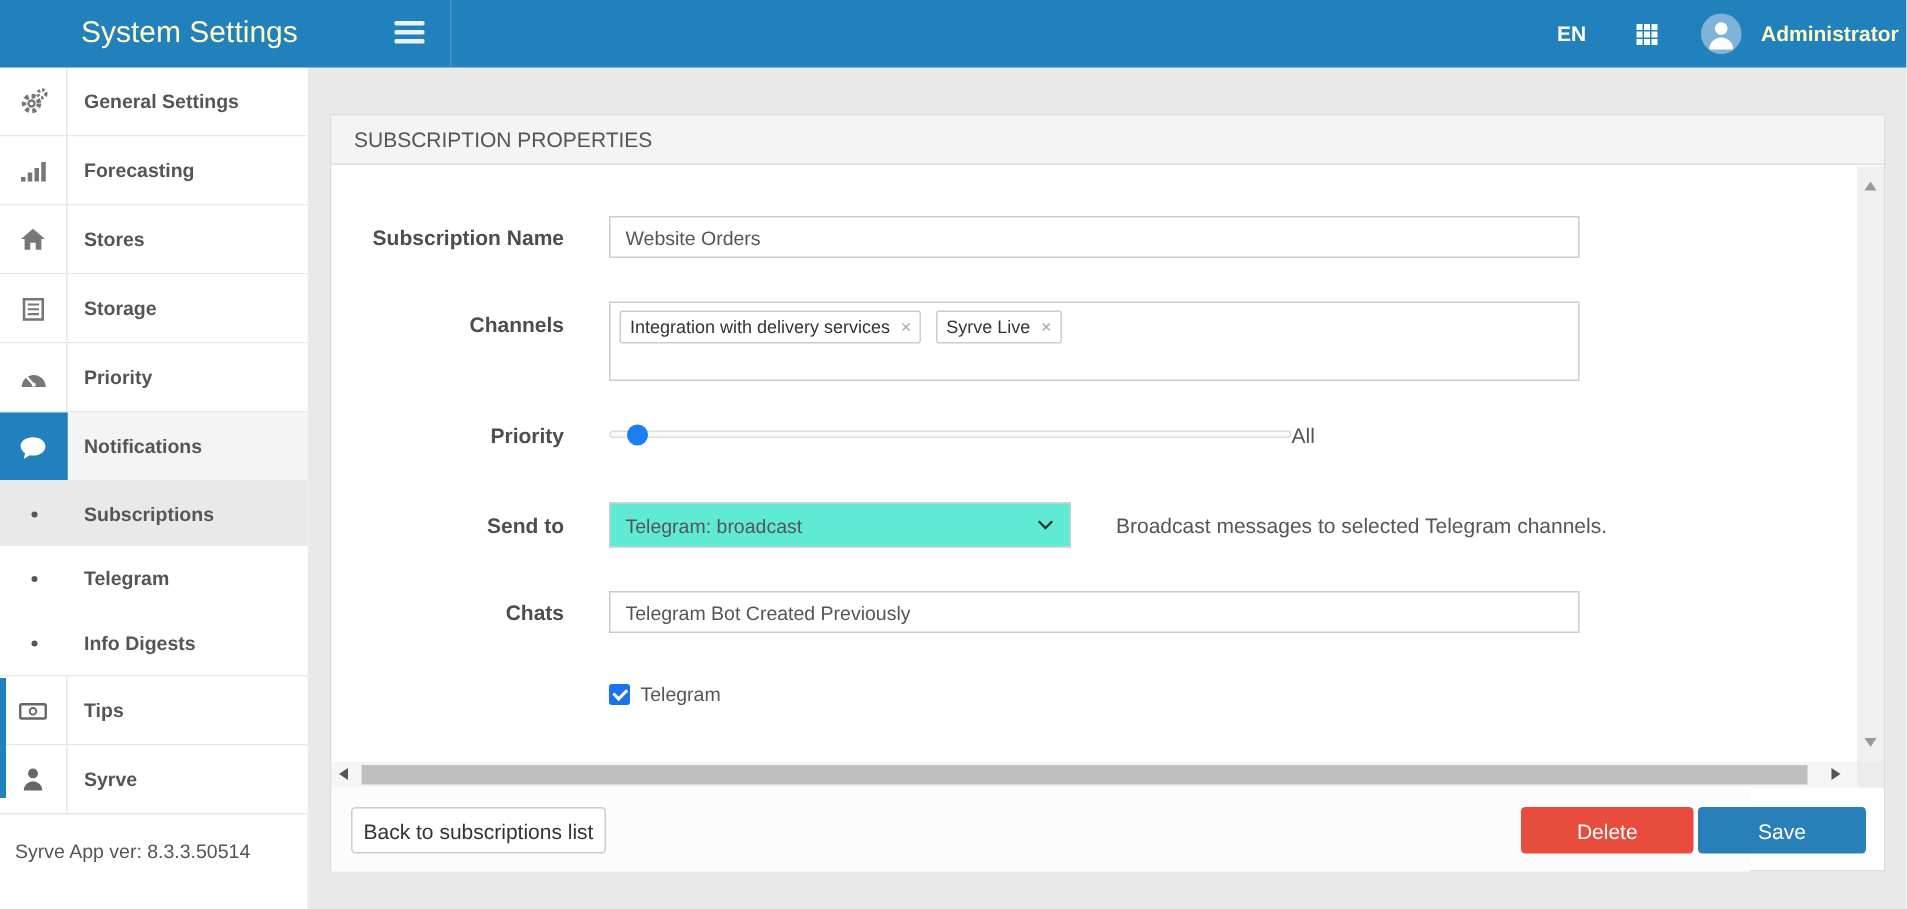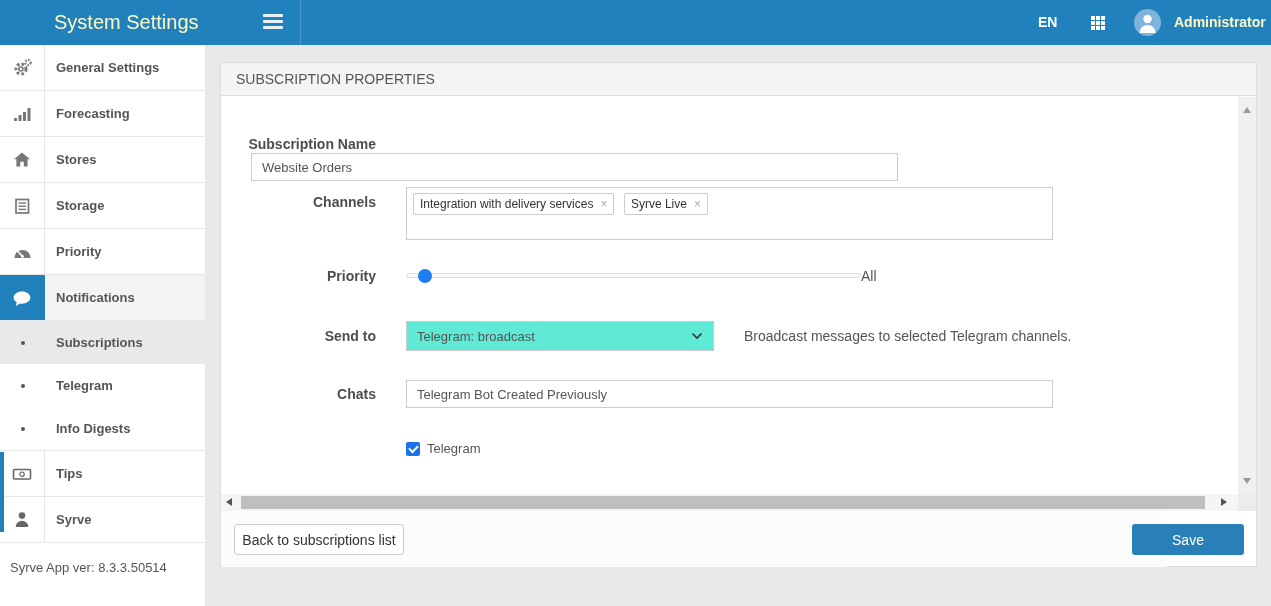--- a/index.html
+++ b/index.html
@@ -29,21 +29,21 @@
   .srow.active .icell { background:#2181bc; border-right-color:#2181bc; }
   .subgroup { border-bottom:1px solid #e7e7e7; }
   .subrow { height:43px; display:flex; align-items:center; cursor:pointer; background:#fff; }
   .subrow.selected { background:#e9e9e9; }
   .bullet { width:4px; height:4px; border-radius:50%; background:#555; margin-left:21px; flex:none; }
   .subrow .slabel { padding-left:31px; }
   .side-stripe { position:absolute; left:0; top:407px; width:4px; height:80px; background:#2181bc; }
   .version { position:absolute; left:10px; top:515px; font-size:13px; color:#555; }
 
   
-  .panel { position:absolute; left:220px; top:62px; width:1037px; height:505px; background:#fff; border:1px solid #dcdcdc; }
+  .panel { position:absolute; left:220px; top:76px; width:1037px; height:505px; background:#fff; border:1px solid #dcdcdc; }
   .panel-header { height:33px; background:#f4f4f4; border-bottom:1px solid #ddd; line-height:32px; padding-left:15px; font-size:14px; color:#555; }
   .panel-body { position:absolute; left:0; top:34px; width:1035px; height:397px; background:#fff; }
 
   
   .vscroll { position:absolute; right:0; top:0; width:18px; height:397px; background:#f0f0f0; cursor:pointer; }
   .vs-up, .vs-down { position:absolute; left:5px; width:0; height:0; border-left:4px solid transparent; border-right:4px solid transparent; }
   .vs-up { top:10px; border-bottom:6px solid #999; }
   .vs-down { bottom:10px; border-top:6px solid #999; }
 
   
@@ -214,21 +214,21 @@
 
   <div class="side-stripe"></div>
   <div class="version">Syrve App ver: 8.3.3.50514</div>
 </div>
 
 <div class="panel">
   <div class="panel-header">SUBSCRIPTION PROPERTIES</div>
 
   <div class="panel-body">
 
-    <div class="frow" style="top:33px;flex-direction:column;">
+    <div class="frow" style="top:33px;">
       <div class="flabel" style="padding-top:5px;">Subscription Name</div>
       <div class="ffield">
         <input class="tinput" type="text" value="Website Orders" style="">
       </div>
     </div>
 
     <div class="frow" style="top:90px;">
       <div class="flabel" style="padding-top:6px;">Channels</div>
       <div class="ffield">
         <div class="tagbox">
@@ -293,15 +293,16 @@
 
   <div class="hscroll">
     <div class="hs-left"></div>
     <div class="hs-thumb"></div>
     <div class="hs-right"></div>
     <div class="hs-corner"></div>
   </div>
 
   <div class="pfooter">
     <button class="btn btn-back">Back to subscriptions list</button>
+    <button class="btn btn-delete">Delete</button>
     <button class="btn btn-save">Save</button>
   </div>
 </div>
 
 </body></html>

